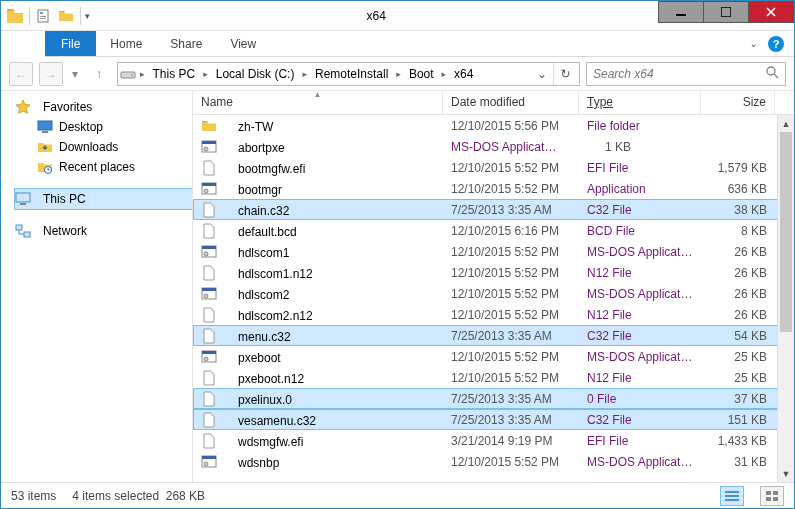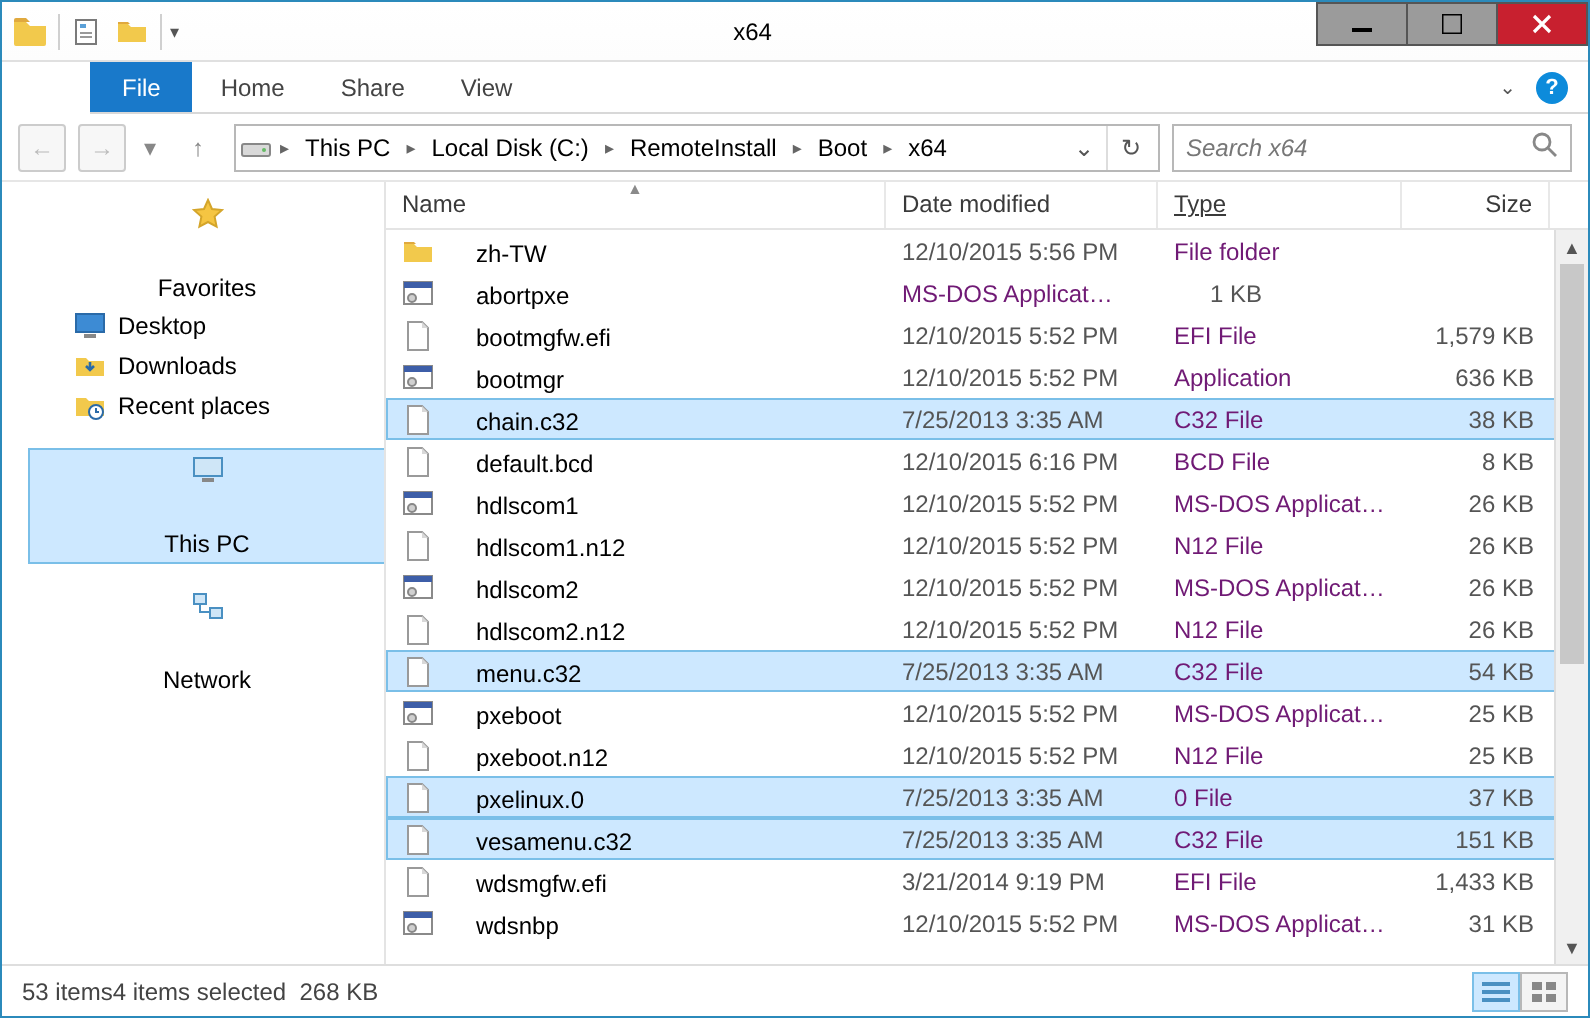--- a/index.html
+++ b/index.html
@@ -40,21 +40,21 @@
 .addr .tail { flex:1; }
 .addr .drop { width:18px; text-align:center; color:#555;}
 .refresh { width:24px; text-align:center; color:#555; border-left:1px solid #ddd; line-height:22px;}
 .search { width:200px; height:24px; border:1px solid #b8b8b8; display:flex; align-items:center; padding:0 6px; color:#777; background:#fff; }
 .search .mag { margin-left:auto; }
 
 
 .body { flex:1; display:flex; min-height:0; }
 .sidebar { width:192px; border-right:1px solid #e4e4e4; overflow:hidden; padding-top:6px;}
 .tree-group { padding-left:14px; margin-bottom:12px;}
-.tree-head { display:flex; align-items:center; gap:22px; padding:2px 0; color:#000;flex-direction:column;}
+.tree-head { display:flex; align-items:center; gap:12px; padding:2px 0; color:#000;}
 .tree-item { display:flex; align-items:center; gap:6px; padding:2px 0 2px 22px; color:#000;}
 .tree-head.sel, .tree-item.sel { background:#cde8ff; outline:1px solid #7abfe8; }
 .ico { width:16px; height:16px; display:inline-flex; align-items:center; justify-content:center; }
 .ico svg{display:block;}
 
 .list-wrap { flex:1; display:flex; flex-direction:column; min-width:0; position:relative;}
 .list-scroll { flex:1; overflow:hidden; position:relative;}
 .cols { position:sticky; top:0; display:flex; height:24px; border-bottom:1px solid #e4e4e4; background:#fff; color:#3a3a3a;}
 .col { border-right:1px solid #e8e8e8; padding:4px 8px; position:relative;}
 .col.name{width:250px;} .col.date{width:136px;} .col.type{width:122px;text-decoration:underline;} .col.size{width:74px; text-align:right;}
@@ -69,21 +69,21 @@
 .row .c.size{width:74px; text-align:right; color:#555;}
 .row.sel { background:#cde8ff; outline:1px solid #7abfe8; outline-offset:-1px;}
 .fico { width:16px; height:16px; flex-shrink:0; }
 
 .vscroll { position:absolute; right:0; top:0; bottom:0; width:17px; background:#f0f0f0; border-left:1px solid #ddd; display:flex; flex-direction:column;}
 .vscroll .btn{height:17px; display:flex; align-items:center; justify-content:center; color:#555; font-size:9px; background:#f0f0f0;}
 .vscroll .track{flex:1; position:relative;}
 .vscroll .thumb{position:absolute; left:2px; right:2px; top:0; height:200px; background:#c8c8c8;}
 
 
-.status { height:26px; border-top:1px solid #dedede; display:flex; align-items:center; padding:0 10px; color:#444; background:#fff;}
+.status { height:26px; border-top:1px solid #dedede; display:flex; align-items:center; padding:0 10px; gap:16px; color:#444; background:#fff;}
 .status .spacer{flex:1;}
 .viewbtn { width:24px; height:20px; border:1px solid #b8b8b8; display:flex; align-items:center; justify-content:center; background:#f4f4f4;}
 .viewbtn.active{background:#cde8ff; border-color:#7abfe8;}
 
 </style>
 </head>
 <body>
 
 <div class="window">
 

